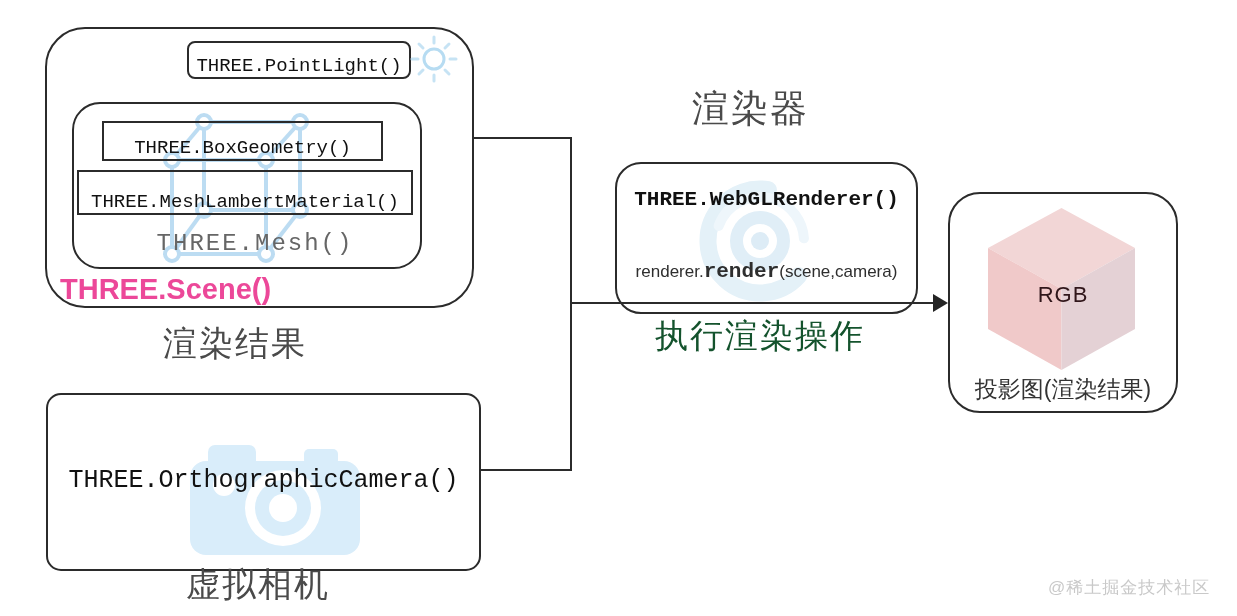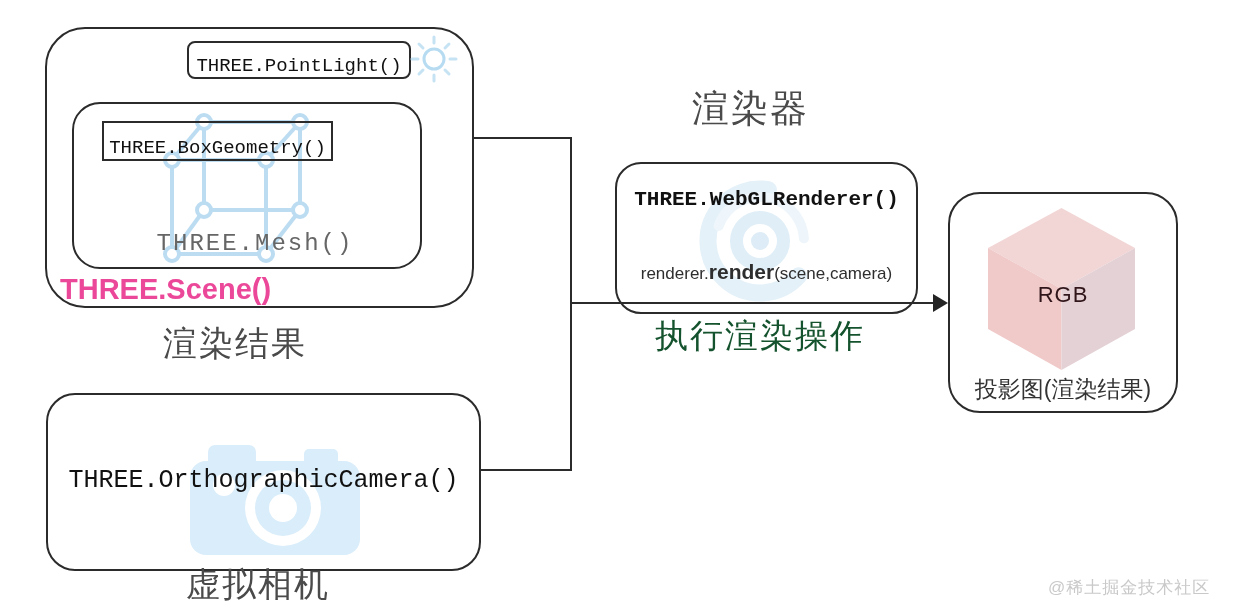--- a/index.html
+++ b/index.html
@@ -15,38 +15,38 @@
 
   
   .rbox {
     position: absolute;
     border: 2px solid #2b2b2b;
     background: transparent;
     border-radius: 38px;
   }
   .scene-box   { left: 45px;  top: 27px;  width: 429px; height: 281px; border-radius: 40px; }
   .mesh-box    { left: 25px;  top: 73px;  width: 350px; height: 167px; border-radius: 28px; }
-  .camera-box  { left: 46px;  top: 393px; width: 435px; height: 178px; border-radius: 29px; }
+  .camera-box  { left: 46px;  top: 393px; width: 435px; height: 178px; border-radius: 15px; }
   .renderer-box{ left: 615px; top: 142px; width: 303px; height: 152px; border-radius: 26px; margin-top: 20px; }
   .result-box  { left: 948px; top: 192px; width: 230px; height: 221px; border-radius: 32px; }
 
   
   .chip {
     position: absolute;
     border: 2px solid #2b2b2b;
     display: flex;
     align-items: flex-end;
     justify-content: center;
     font-family: "Liberation Mono", "DejaVu Sans Mono", monospace;
     color: #111111;
     background: transparent;
     white-space: nowrap;
   }
   .chip-pointlight { left: 140px; top: 12px; width: 224px; height: 38px; border-radius: 8px; font-size: 19px; }
-  .chip-boxgeo     { left: 28px;  top: 17px; width: 231px; height: 40px; font-size: 19px; }
+  .chip-boxgeo     { left: 28px;  top: 17px; width: 281px; height: 40px; font-size: 19px; }
   .chip-lambert    { left: 3px;   top: 66px; width: 336px; height: 45px; font-size: 19px; }
 
   .mesh-label {
     position: absolute; left: 0; top: 126px; width: 100%;
     text-align: center;
     font-family: "Liberation Mono", "DejaVu Sans Mono", monospace;
     font-size: 24px; letter-spacing: 2px; color: #666666; padding-left: 16px;
   }
   .scene-label {
     position: absolute; left: 13px; top: 244px; width: 100%;
@@ -78,21 +78,21 @@
     position: absolute; left: 0; top: 24px; width: 100%;
     text-align: center;
     font-family: "Liberation Mono", "DejaVu Sans Mono", monospace;
     font-weight: bold; font-size: 21px; color: #111111; white-space: nowrap;
   }
   .render-call {
     position: absolute; left: 0; top: 96px; width: 100%;
     text-align: center; color: #2e2e2e; white-space: nowrap;
   }
   .render-call .plain { font-size: 17px; font-family: "Liberation Sans", sans-serif; }
-  .render-call .bold  { font-size: 21px; font-weight: bold; font-family: Liberation Sans, sans-serif; }
+  .render-call .bold  { font-size: 21px; font-weight: bold; font-family: Liberation Mono, monospace; }
 
   .rgb-label {
     position: absolute; left: 0; top: 88px; width: 100%;
     text-align: center; font-size: 22px; letter-spacing: 1px;
     color: #30161a; font-family: "Liberation Sans", sans-serif;
   }
   .result-caption {
     position: absolute; left: 0; top: 180px; width: 100%;
     text-align: center; font-size: 23px; color: #333333;
     font-family: "Liberation Sans", sans-serif; white-space: nowrap;
@@ -171,20 +171,23 @@
             <circle cx="106" cy="50" r="7"></circle>
           <circle cx="106" cy="144" r="7"></circle>
             <circle cx="12" cy="144" r="7"></circle>
         </g>
       </svg>
 
       <div class="chip chip-boxgeo">
         <span>THREE.BoxGeometry()</span>
       </div>
 
+      <div class="chip chip-lambert">
+        <span>THREE.MeshLambertMaterial()</span>
+      </div>
 
       <div class="mesh-label">THREE.Mesh()</div>
     </div>
 
     <div class="scene-label">THREE.Scene()</div>
   </div>
 
   <div class="caption caption-scene">渲染结果</div>
 
   <div class="rbox camera-box">

